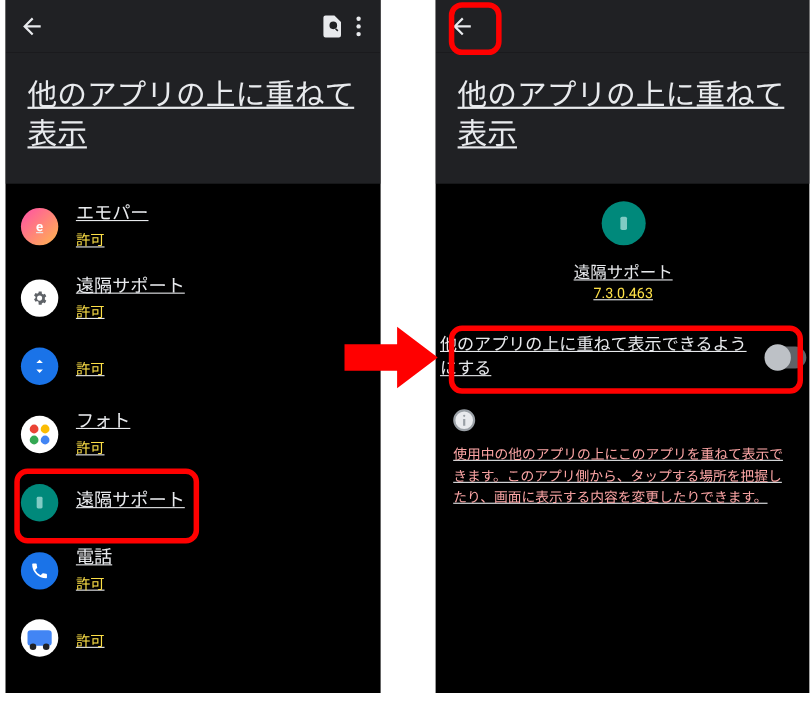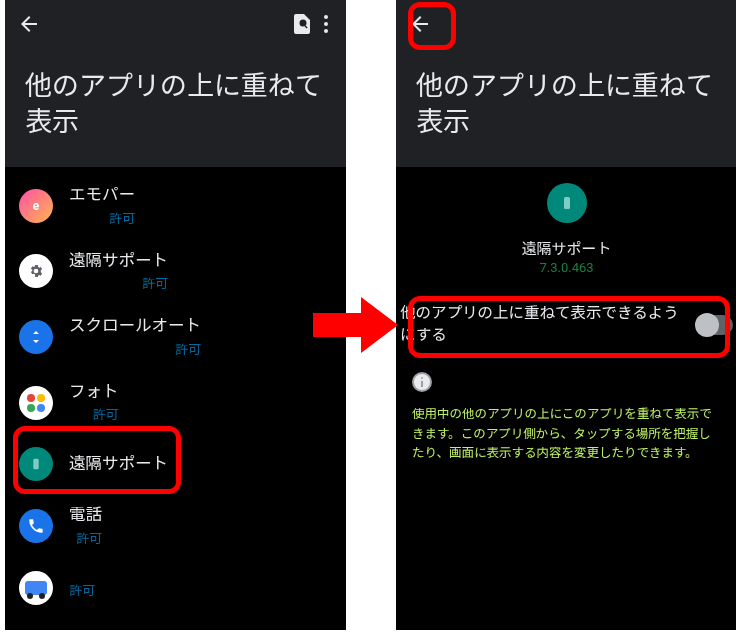--- a/index.html
+++ b/index.html
@@ -1,43 +1,43 @@
 <!DOCTYPE html>
 <html><head>
 <meta charset="utf-8">
 <style>
 html,body{margin:0;padding:0;background:#fff;font-family:Roboto,"Noto Sans JP","Hiragino Kaku Gothic ProN",sans-serif;}
 .stage{position:relative;width:736px;height:637px;background:#fff;overflow:hidden;}
-.screen{position:absolute;top:0;width:341px;height:630px;background:#000;color:#e8eaed;overflow:hidden;}
+.screen{position:absolute;top:0;width:341px;height:630px;background:#000;color:#e8eaed;overflow:hidden;text-decoration:underline;}
 .screen-left{left:5px;}
 .screen-right{left:396px;}
 .topbar{display:flex;align-items:center;height:48px;padding:0 8px 0 12px;background:#202124;}
 .topbar .spacer{flex:1;}
 .icn{width:24px;height:24px;display:flex;align-items:center;justify-content:center;}
 .icn svg{width:24px;height:24px;fill:#e8eaed;}
 .title{padding:20px 20px 26px 20px;background:#202124;font-size:27px;line-height:1.35;font-weight:400;}
 .list{padding-top:6px;}
 .item{display:flex;align-items:center;padding:12px 14px;}
 .item .app-ic{width:34px;height:34px;border-radius:50%;margin-right:16px;flex:none;display:flex;align-items:center;justify-content:center;}
 .app-ic.teal{background:#00897b;}
 .app-ic.white{background:#fff;}
 .app-ic.blue{background:#1a73e8;}
-.app-main{display:flex;flex-direction:column;align-items:flex-end;}
+.app-main{display:flex;flex-direction:column;}
 .app-name{font-size:16.5px;color:#e8eaed;line-height:1.25;}
-.app-sub{font-size:13px;color:#0369a1;margin-top:2px;}
+.app-sub{font-size:13px;color:#fde047;margin-top:2px;}
 .detail-head{display:flex;flex-direction:column;align-items:center;padding:16px 0 14px 0;}
 .detail-head .app-ic{width:40px;height:40px;border-radius:50%;margin:0 0 14px 0;display:flex;align-items:center;justify-content:center;}
 .detail-head .dn{font-size:15px;}
-.detail-head .dv{font-size:13px;color:#15803d;margin-top:2px;}
+.detail-head .dv{font-size:13px;color:#fde047;margin-top:2px;}
 .toggle-row{display:flex;align-items:center;padding:14px 4px;gap:12px;}
 .toggle-row .tl{flex:1;font-size:15.5px;line-height:1.4;}
 .switch{position:relative;width:36px;height:20px;border-radius:10px;background:#5f6368;flex:none;}
 .switch::after{content:"";position:absolute;top:-2px;left:-2px;width:24px;height:24px;border-radius:50%;background:#bdc1c6;}
 .info-row{display:flex;align-items:center;padding:10px 14px 4px 14px;}
-.desc{padding:6px 16px 0 16px;font-size:12.5px;color:#bef264;line-height:1.55;}
+.desc{padding:6px 16px 0 16px;font-size:12.5px;color:#fca5a5;line-height:1.55;}
 
 .hl{position:absolute;border:5px solid #ff0000;border-radius:12px;box-sizing:border-box;pointer-events:none;}
 .hl-a{left:13px;top:426px;width:168px;height:68px;}
 .hl-b{left:408px;top:296px;width:322px;height:62px;}
 .hl-c{left:408px;top:2px;width:48px;height:48px;}
 
 .arrow{position:absolute;left:313px;top:295px;width:85px;height:60px;}
 .arrow svg{width:85px;height:60px;}
 
 .dots4{display:grid;grid-template-columns:8px 8px;grid-template-rows:8px 8px;gap:2px;}
@@ -98,21 +98,20 @@
             <span class="app-sub">許可</span>
           </div>
       </div>
       <div class="item">
         <div class="app-ic blue">
             <svg viewBox="0 0 24 24" width="18" height="18" fill="#fff">
               <path d="M12 4l4 4H8zM12 20l-4-4h8z"></path>
             </svg>
           </div>
         <div class="app-main">
-            <span class="app-name">スクロールオート</span>
             <span class="app-sub">許可</span>
           </div>
       </div>
       <div class="item">
         <div class="app-ic white">
             <div class="dots4">
               <span class="g-r"></span>
               <span class="g-y"></span>
               <span class="g-g"></span>
               <span class="g-b"></span>

